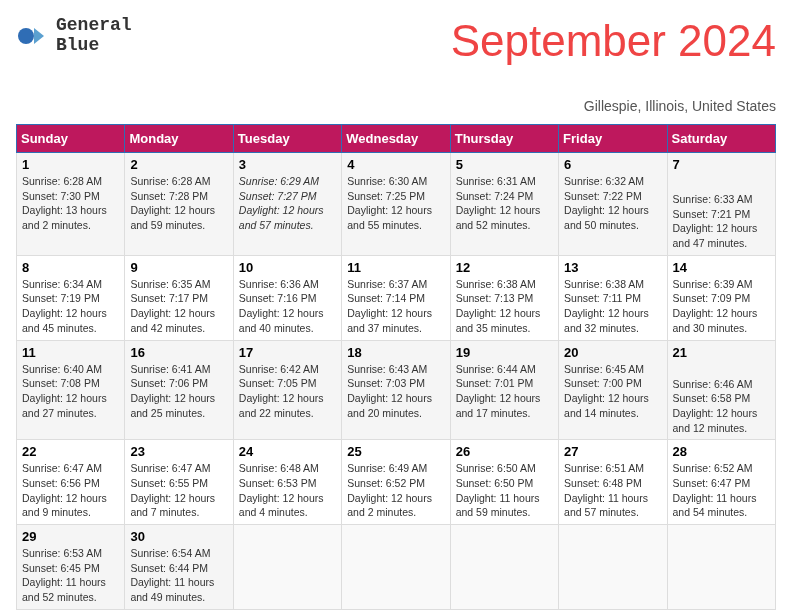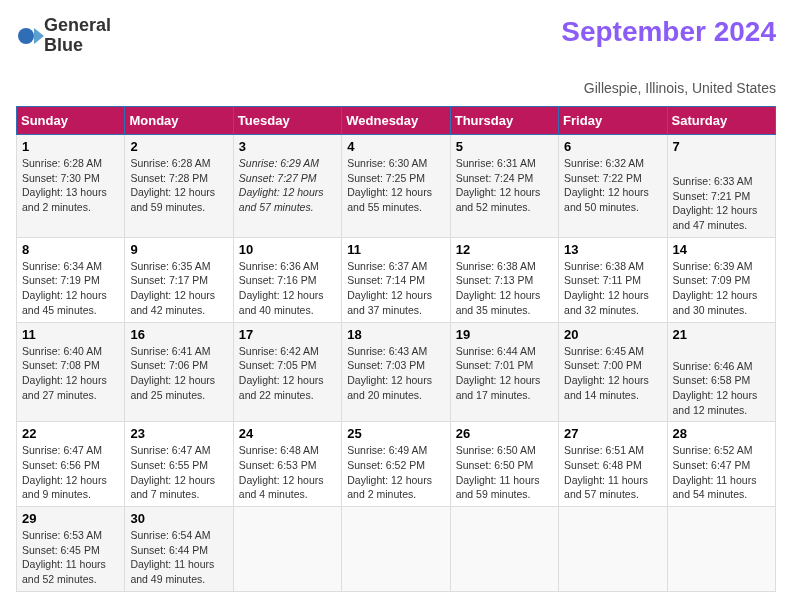--- a/index.html
+++ b/index.html
@@ -12,42 +12,43 @@
     }
     .header-section {
       display: flex;
       justify-content: space-between;
       align-items: flex-start;
       margin-bottom: 10px;
     }
     .logo {
       display: flex;
       align-items: center;
-      gap: 0;
+      gap: 12px;
+      font-family: Liberation Mono, monospace;
     }
     .logo-text {
       font-size: 18px;
       font-weight: bold;
       color: #333;
       line-height: 1.1;
     }
     .logo-text span {
       display: block;
     }
     .logo-icon {
       width: 28px;
       height: 28px;
     }
     .title-section {
       text-align: right;
     }
     .month-title {
-      font-size: 28px;
-      font-weight: bold;
-      color: #8b5cf6;
+      font-size: 44px;
+      font-weight: normal;
+      color: #ef4444;
     }
     .location-title {
       font-size: 14px;
       color: #555;
       margin-top: 32px;
     }
     table {
       width: 100%;
       border-collapse: collapse;
       font-size: 11px;

